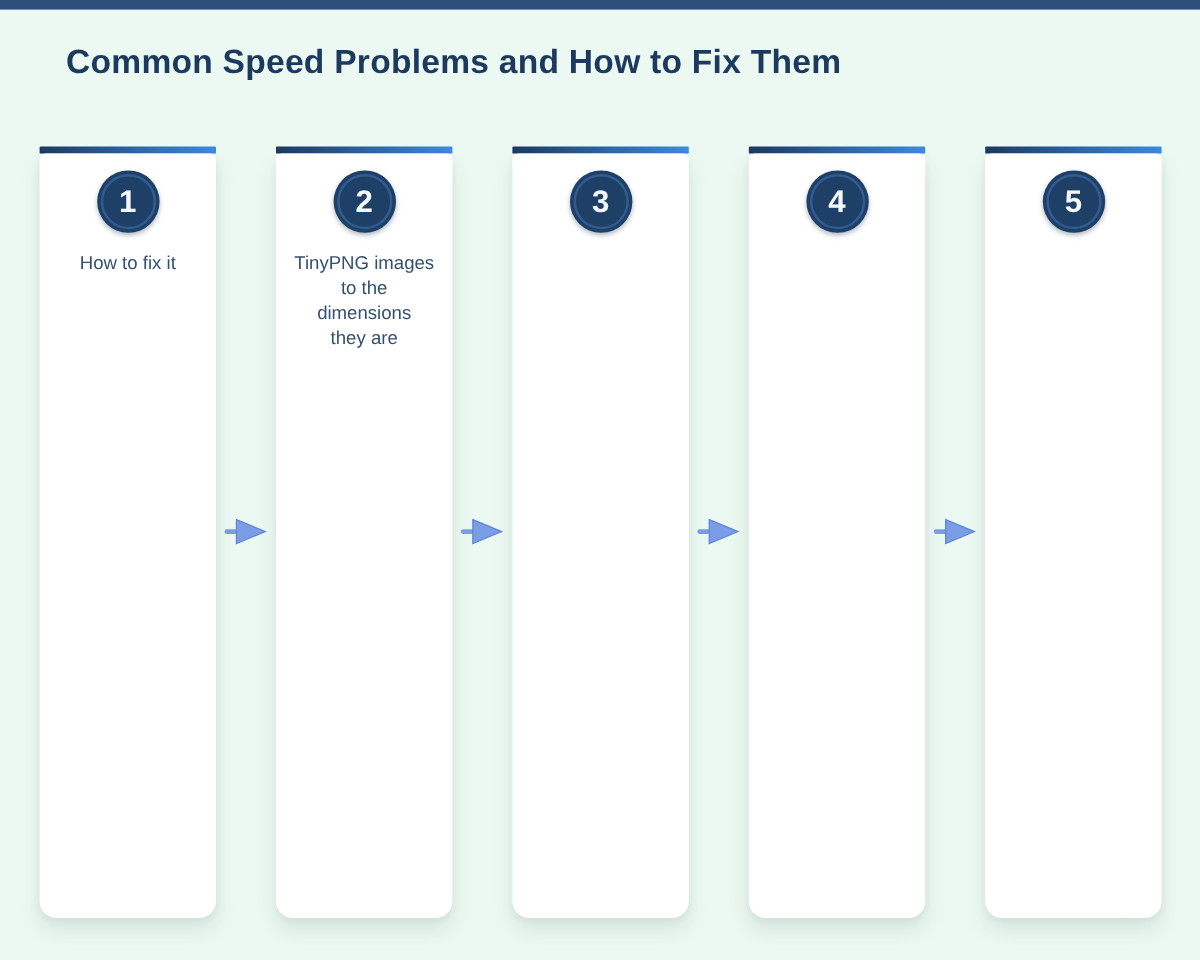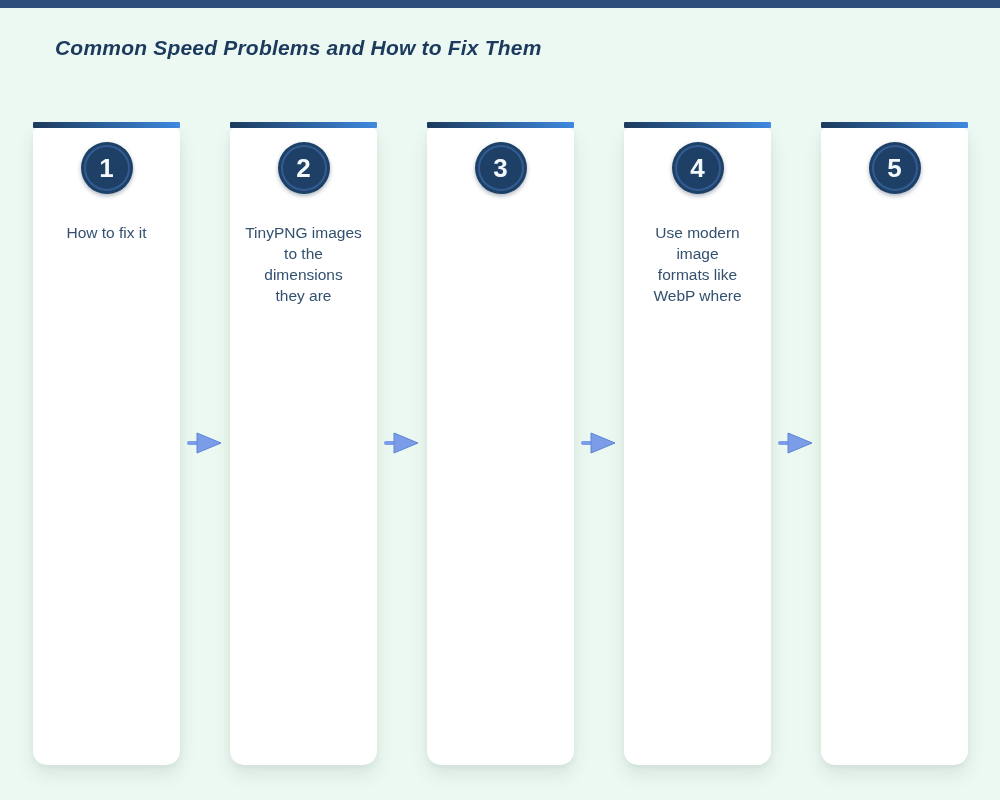--- a/index.html
+++ b/index.html
@@ -28,25 +28,24 @@
     position: absolute;
     top: 0; left: 0;
     width: 1000px;
     height: 8px;
     background: var(--top-bar);
   }
   .page-title {
     position: absolute;
     left: 55px;
     top: 36px;
-    font-size: 21px;
+    font-size: 28px;
     font-weight: bold;
     letter-spacing: 0.2px;
     color: var(--title-text);
-    font-style: italic;
   }
   .cards-row {
     position: absolute;
     left: 33px;
     top: 122px;
     width: 935px;
     height: 643px;
     display: flex;
     justify-content: space-between;
   }
@@ -92,21 +91,21 @@
     border-radius: 50%;
     opacity: 0.75;
   }
   .step-number {
     color: var(--circle-number);
     font-size: 26px;
     font-weight: bold;
     line-height: 1;
   }
   .step-text {
-    margin-top: 28px;
+    margin-top: 15px;
     padding: 0 8px;
     font-size: 15.5px;
     line-height: 21px;
     text-align: center;
     color: var(--card-text);
     white-space: pre-line;
   }
   .arrow {
     position: absolute;
     top: 432px;
@@ -158,24 +157,20 @@
       </div>
     </div>
   </div>
 
   <div class="card">
     <div class="accent-bar"></div>
     <div class="card-body">
       <div class="step-circle">
         <span class="step-number">4</span>
       </div>
-      <div class="step-text">Use modern
-image
-formats like
-WebP where</div>
     </div>
   </div>
 
   <div class="card">
     <div class="accent-bar"></div>
     <div class="card-body">
       <div class="step-circle">
         <span class="step-number">5</span>
       </div>
     </div>

